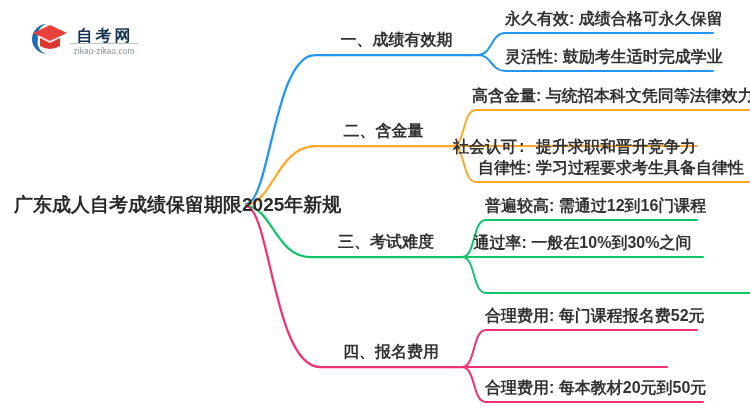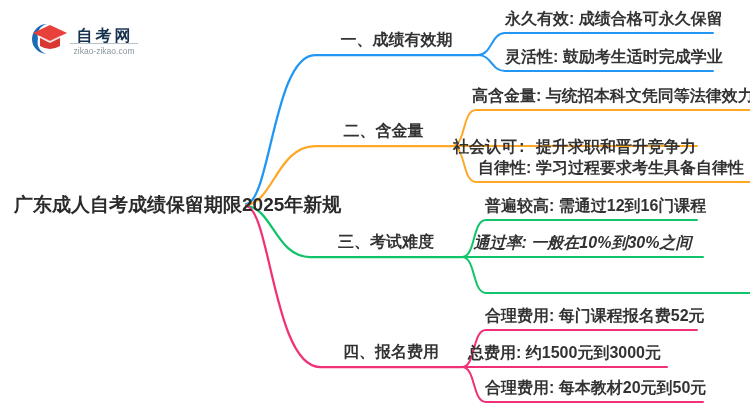--- a/index.html
+++ b/index.html
@@ -90,19 +90,18 @@
   <div class="node" style="left:320px;top:344px;width:142px;">四、报名费用</div>
 
   <div class="node" style="left:505px;top:11px;width:208px;">永久有效: 成绩合格可永久保留</div>
   <div class="node" style="left:505px;top:49px;width:208px;">灵活性: 鼓励考生适时完成学业</div>
 
   <div class="node" style="left:472px;top:88px;width:278px;">高含金量: 与统招本科文凭同等法律效力</div>
   <div class="node" style="left:452px;top:140px;width:245px;font-family:Liberation Mono, monospace;">社会认可: 提升求职和晋升竞争力</div>
   <div class="node" style="left:472px;top:160px;width:278px;">自律性: 学习过程要求考生具备自律性</div>
 
   <div class="node" style="left:485px;top:198px;width:212px;">普遍较高: 需通过12到16门课程</div>
-  <div class="node" style="left:462px;top:235px;width:241px;font-style:italic;">通过率: 一般在10%到30%之间</div>
+  <div class="node" style="left:462px;top:235px;width:241px;">通过率: 一般在10%到30%之间</div>
 
   <div class="node" style="left:485px;top:308px;width:212px;">合理费用: 每门课程报名费52元</div>
-  <div class="node" style="left:462px;top:345px;width:205px;">总费用: 约1500元到3000元</div>
   <div class="node" style="left:485px;top:380px;width:218px;">合理费用: 每本教材20元到50元</div>
 
 </div>
 
 </body></html>

